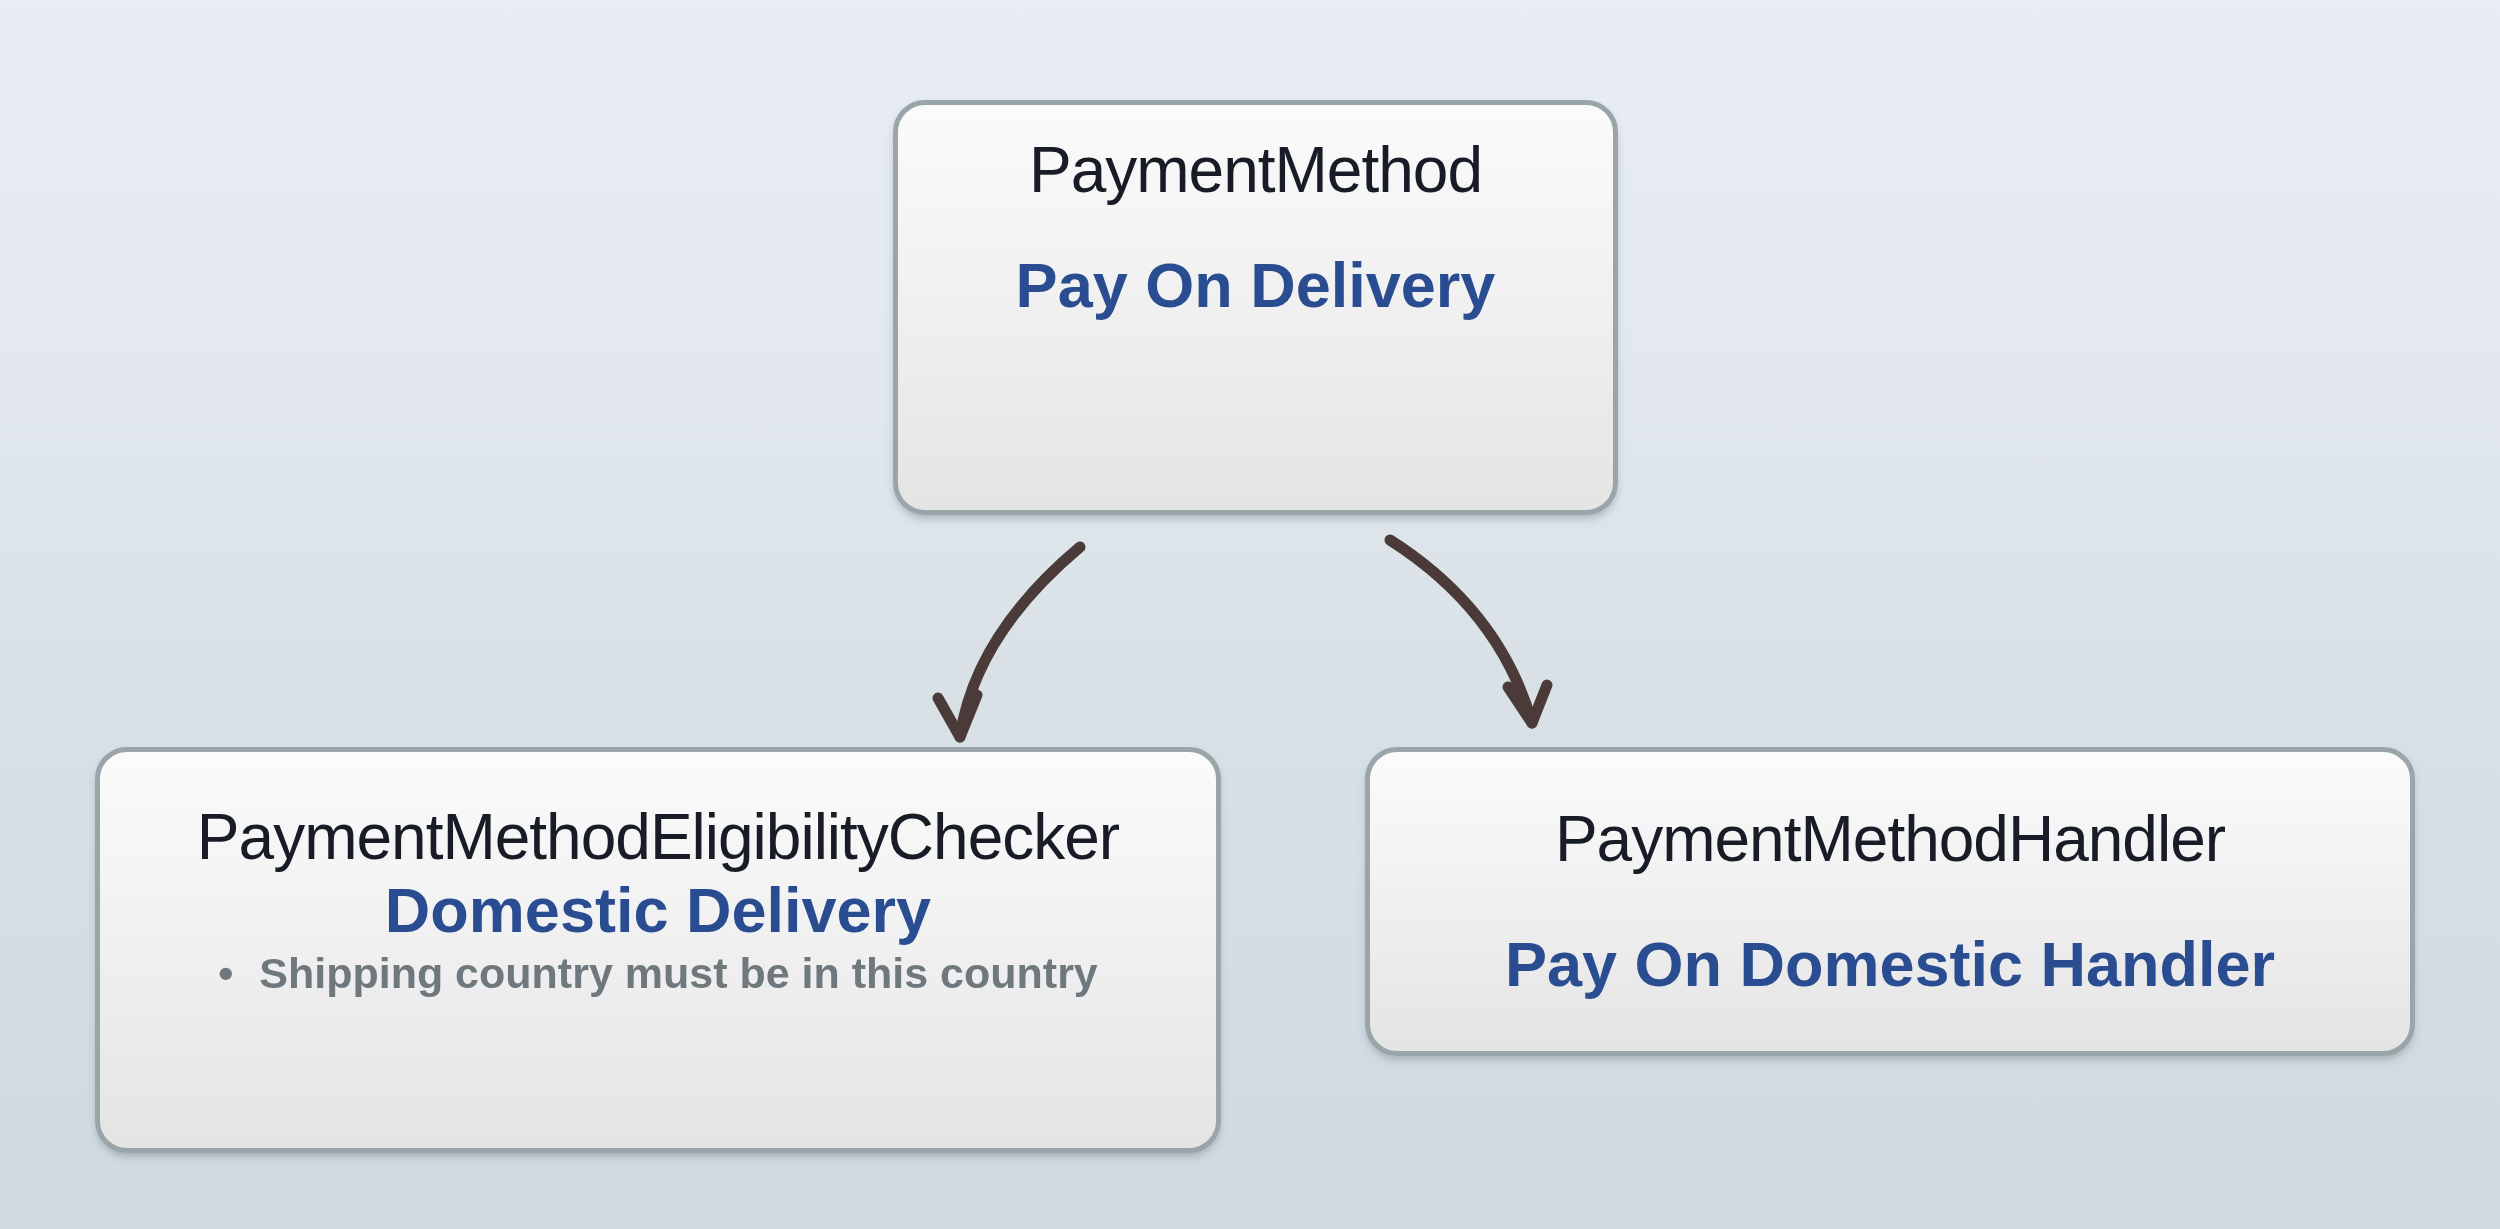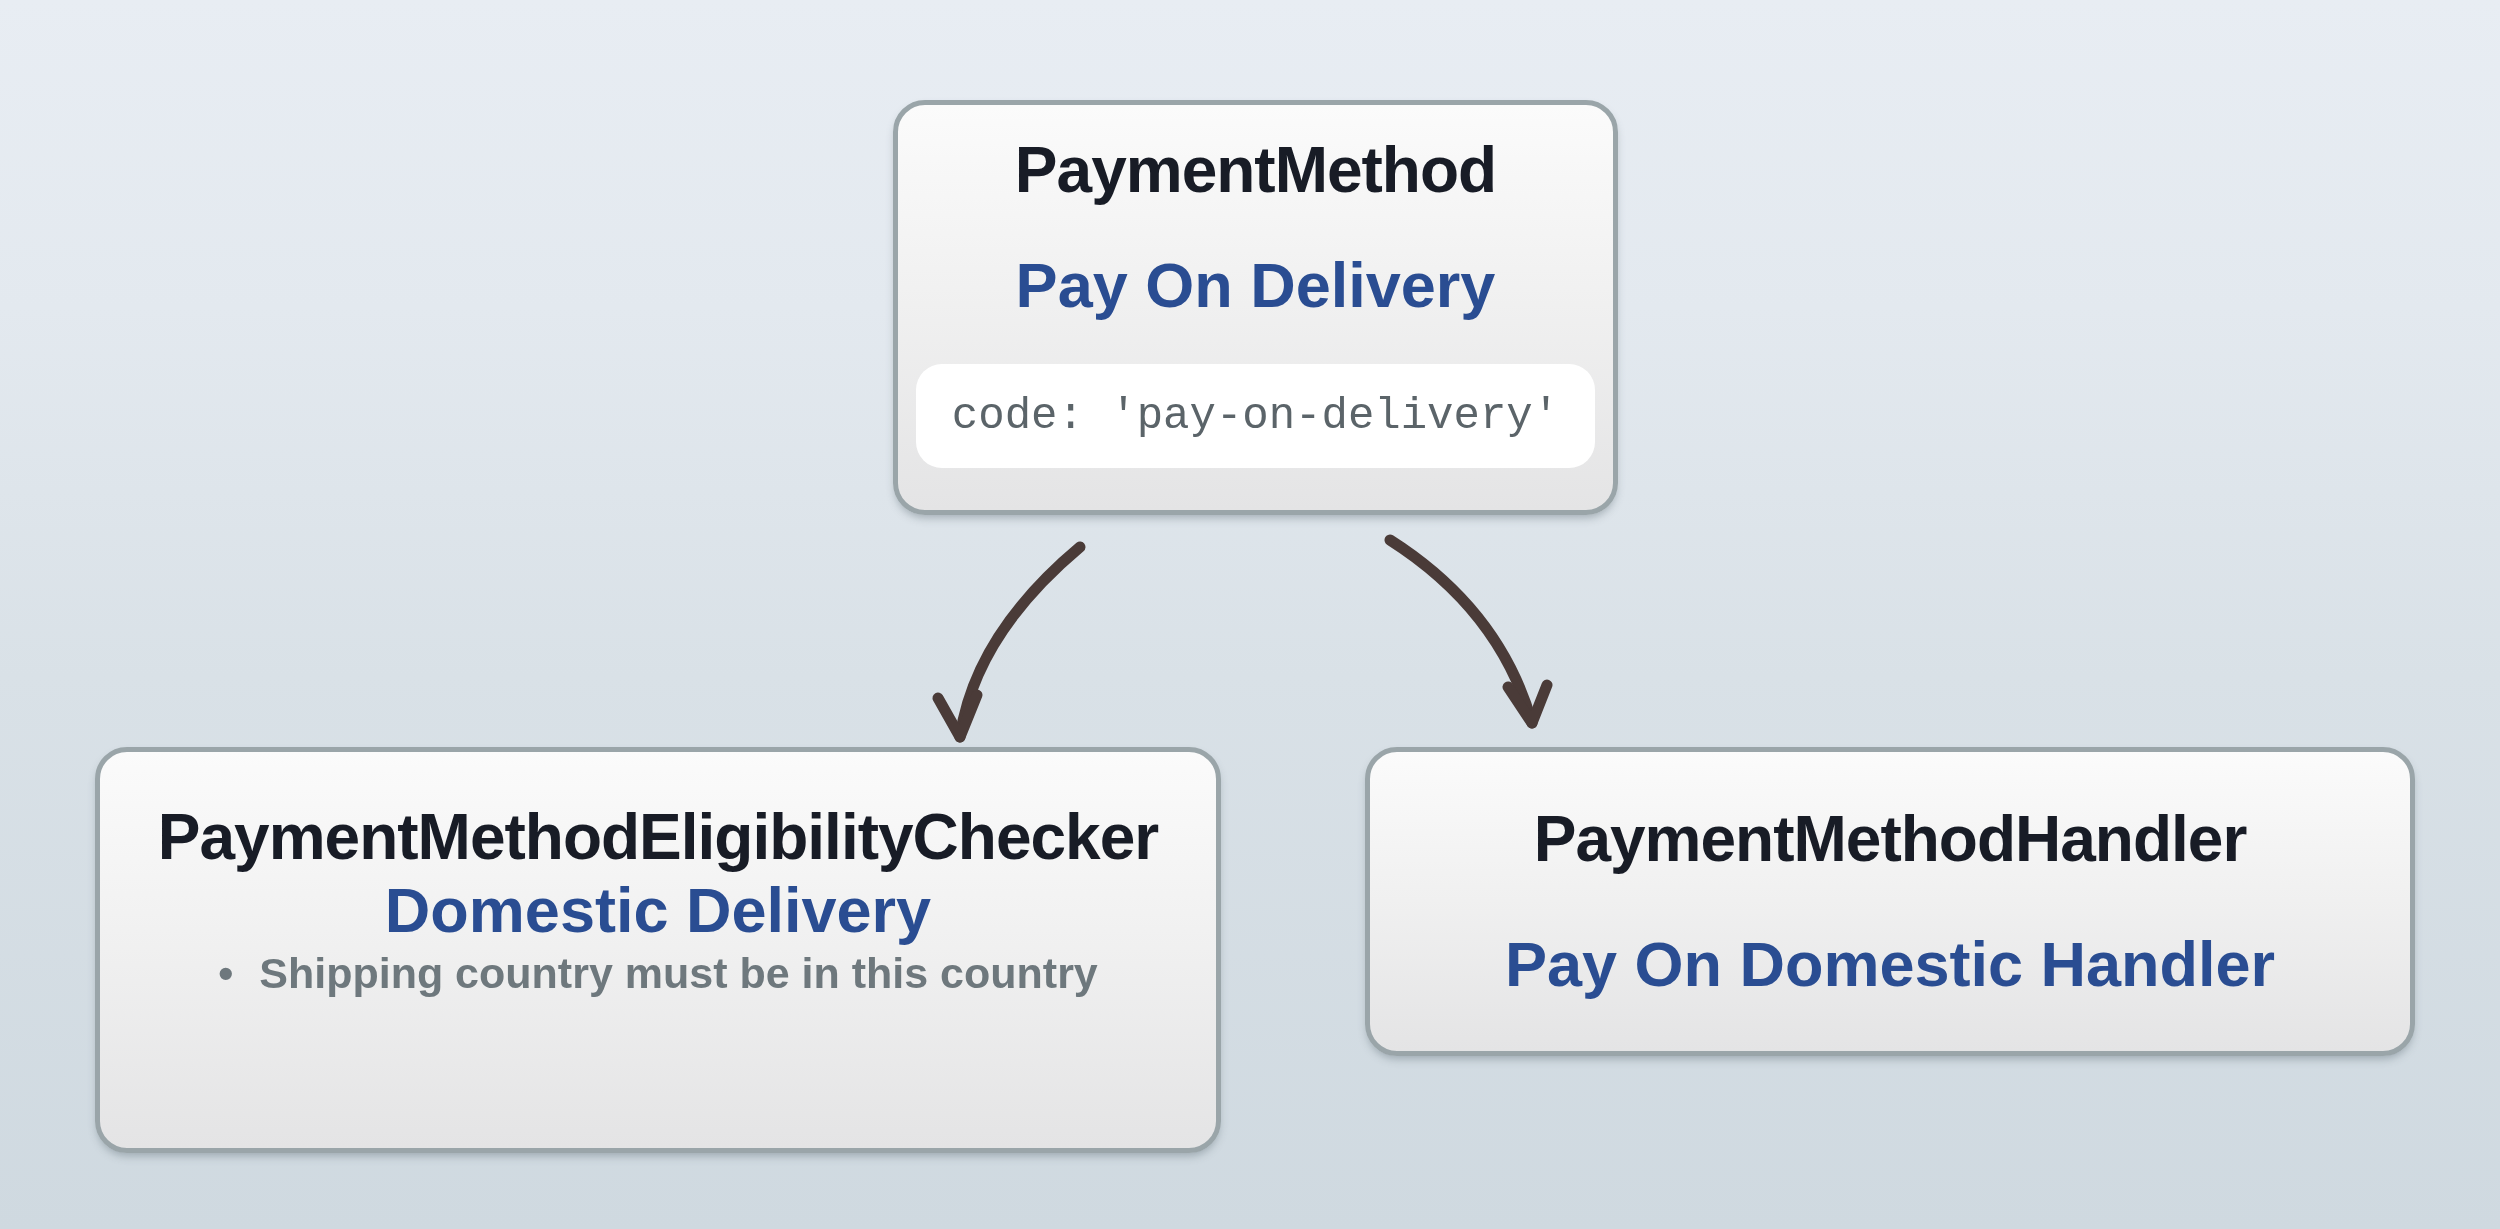--- a/index.html
+++ b/index.html
@@ -64,21 +64,21 @@
     left: 1365px;
     top: 747px;
     width: 1050px;
     height: 309px;
     padding-top: 50px;
     gap: 52px;
   }
   .node-title {
     font-size: 64px;
     line-height: 74px;
-    font-weight: bold;
+    font-weight: normal;
     color: #181c26;
     letter-spacing: -1px;
     white-space: nowrap;
     text-align: center;
   }
   .node-subtitle {
     font-size: 63px;
     line-height: 73px;
     font-weight: bold;
     color: #2a4d92;
@@ -127,23 +127,20 @@
   <svg class="arrows" viewBox="0 0 2500 1229" xmlns="http://www.w3.org/2000/svg">
     <path class="arrow-stroke" d="M 1080 547 Q 975 635 960 737"></path>
     <path class="arrow-stroke" d="M 938 698 L 960 737 L 977 695"></path>
     <path class="arrow-stroke" d="M 1390 540 Q 1500 610 1532 723"></path>
     <path class="arrow-stroke" d="M 1508 687 L 1532 723 L 1547 685"></path>
   </svg>
 
   <div class="node node-root">
     <div class="node-title">PaymentMethod</div>
     <div class="node-subtitle">Pay On Delivery</div>
-    <div class="code-chip">
-      <span class="code-text">code: 'pay-on-delivery'</span>
-    </div>
   </div>
 
   <div class="node node-checker">
     <div class="node-title">PaymentMethodEligibilityChecker</div>
     <div class="node-subtitle">Domestic Delivery</div>
     <div class="rule-row">
       <span class="bullet">•</span>
       <span class="rule-text">Shipping country must be in this country</span>
     </div>
   </div>

